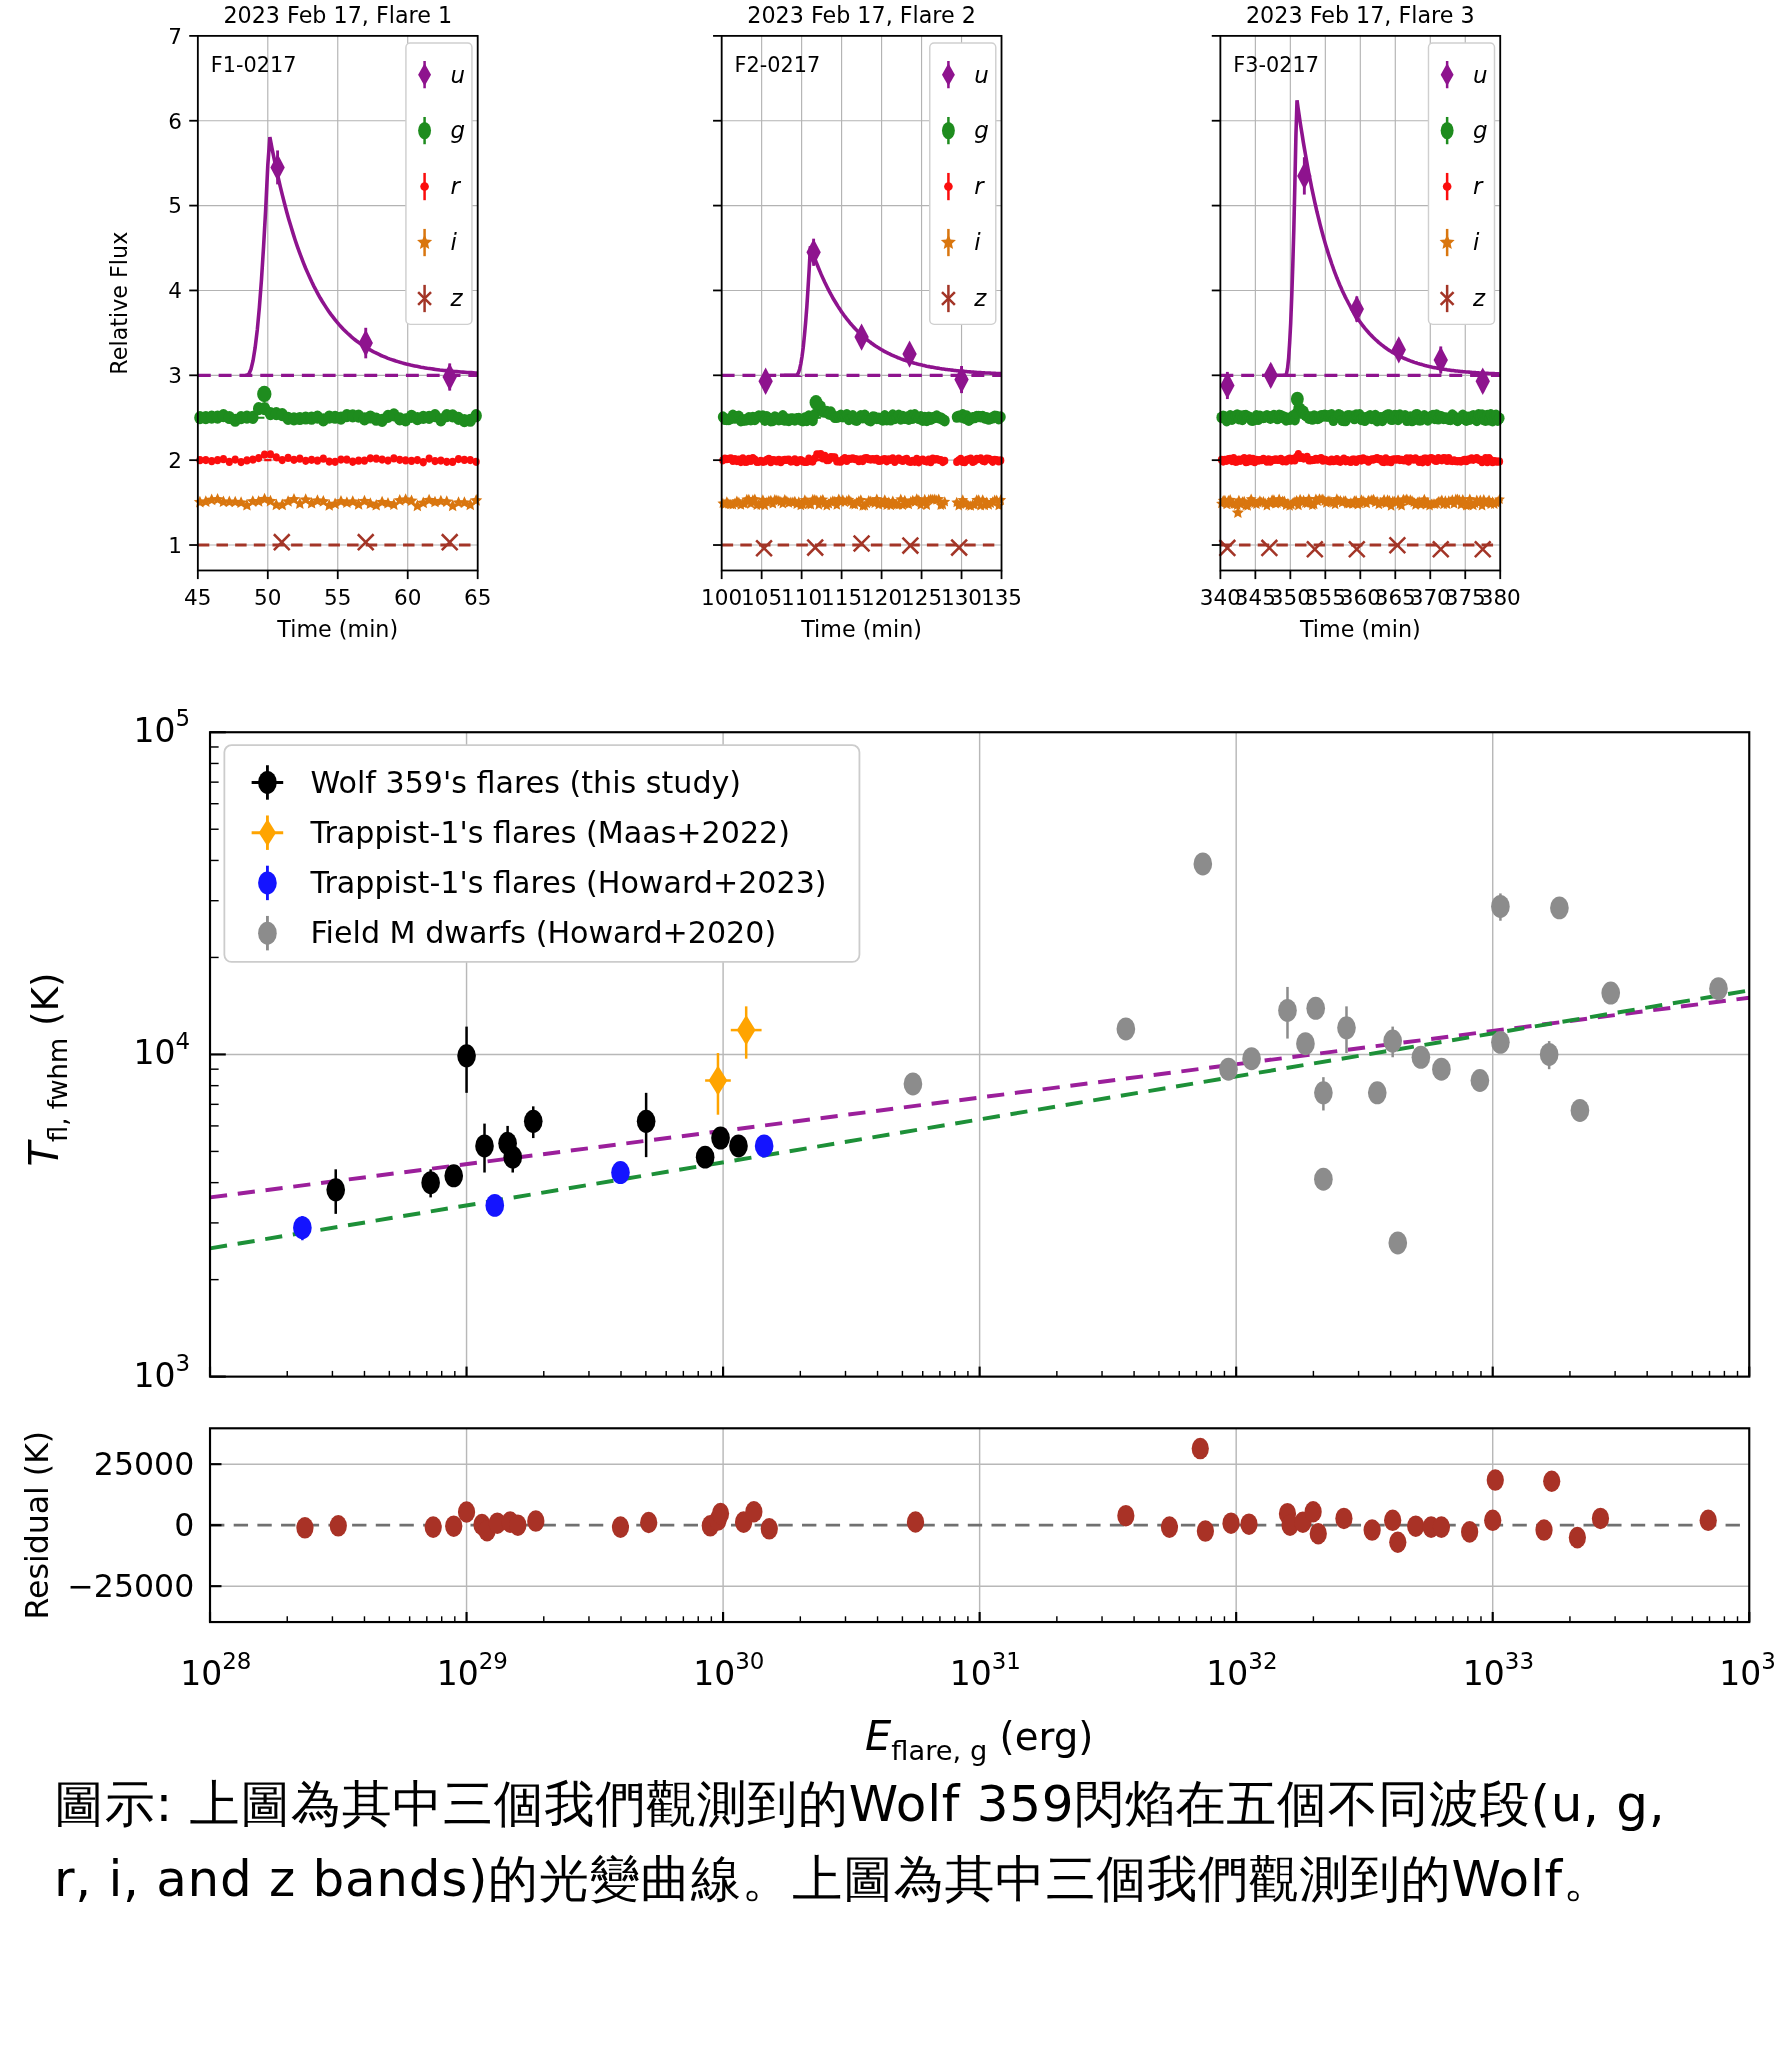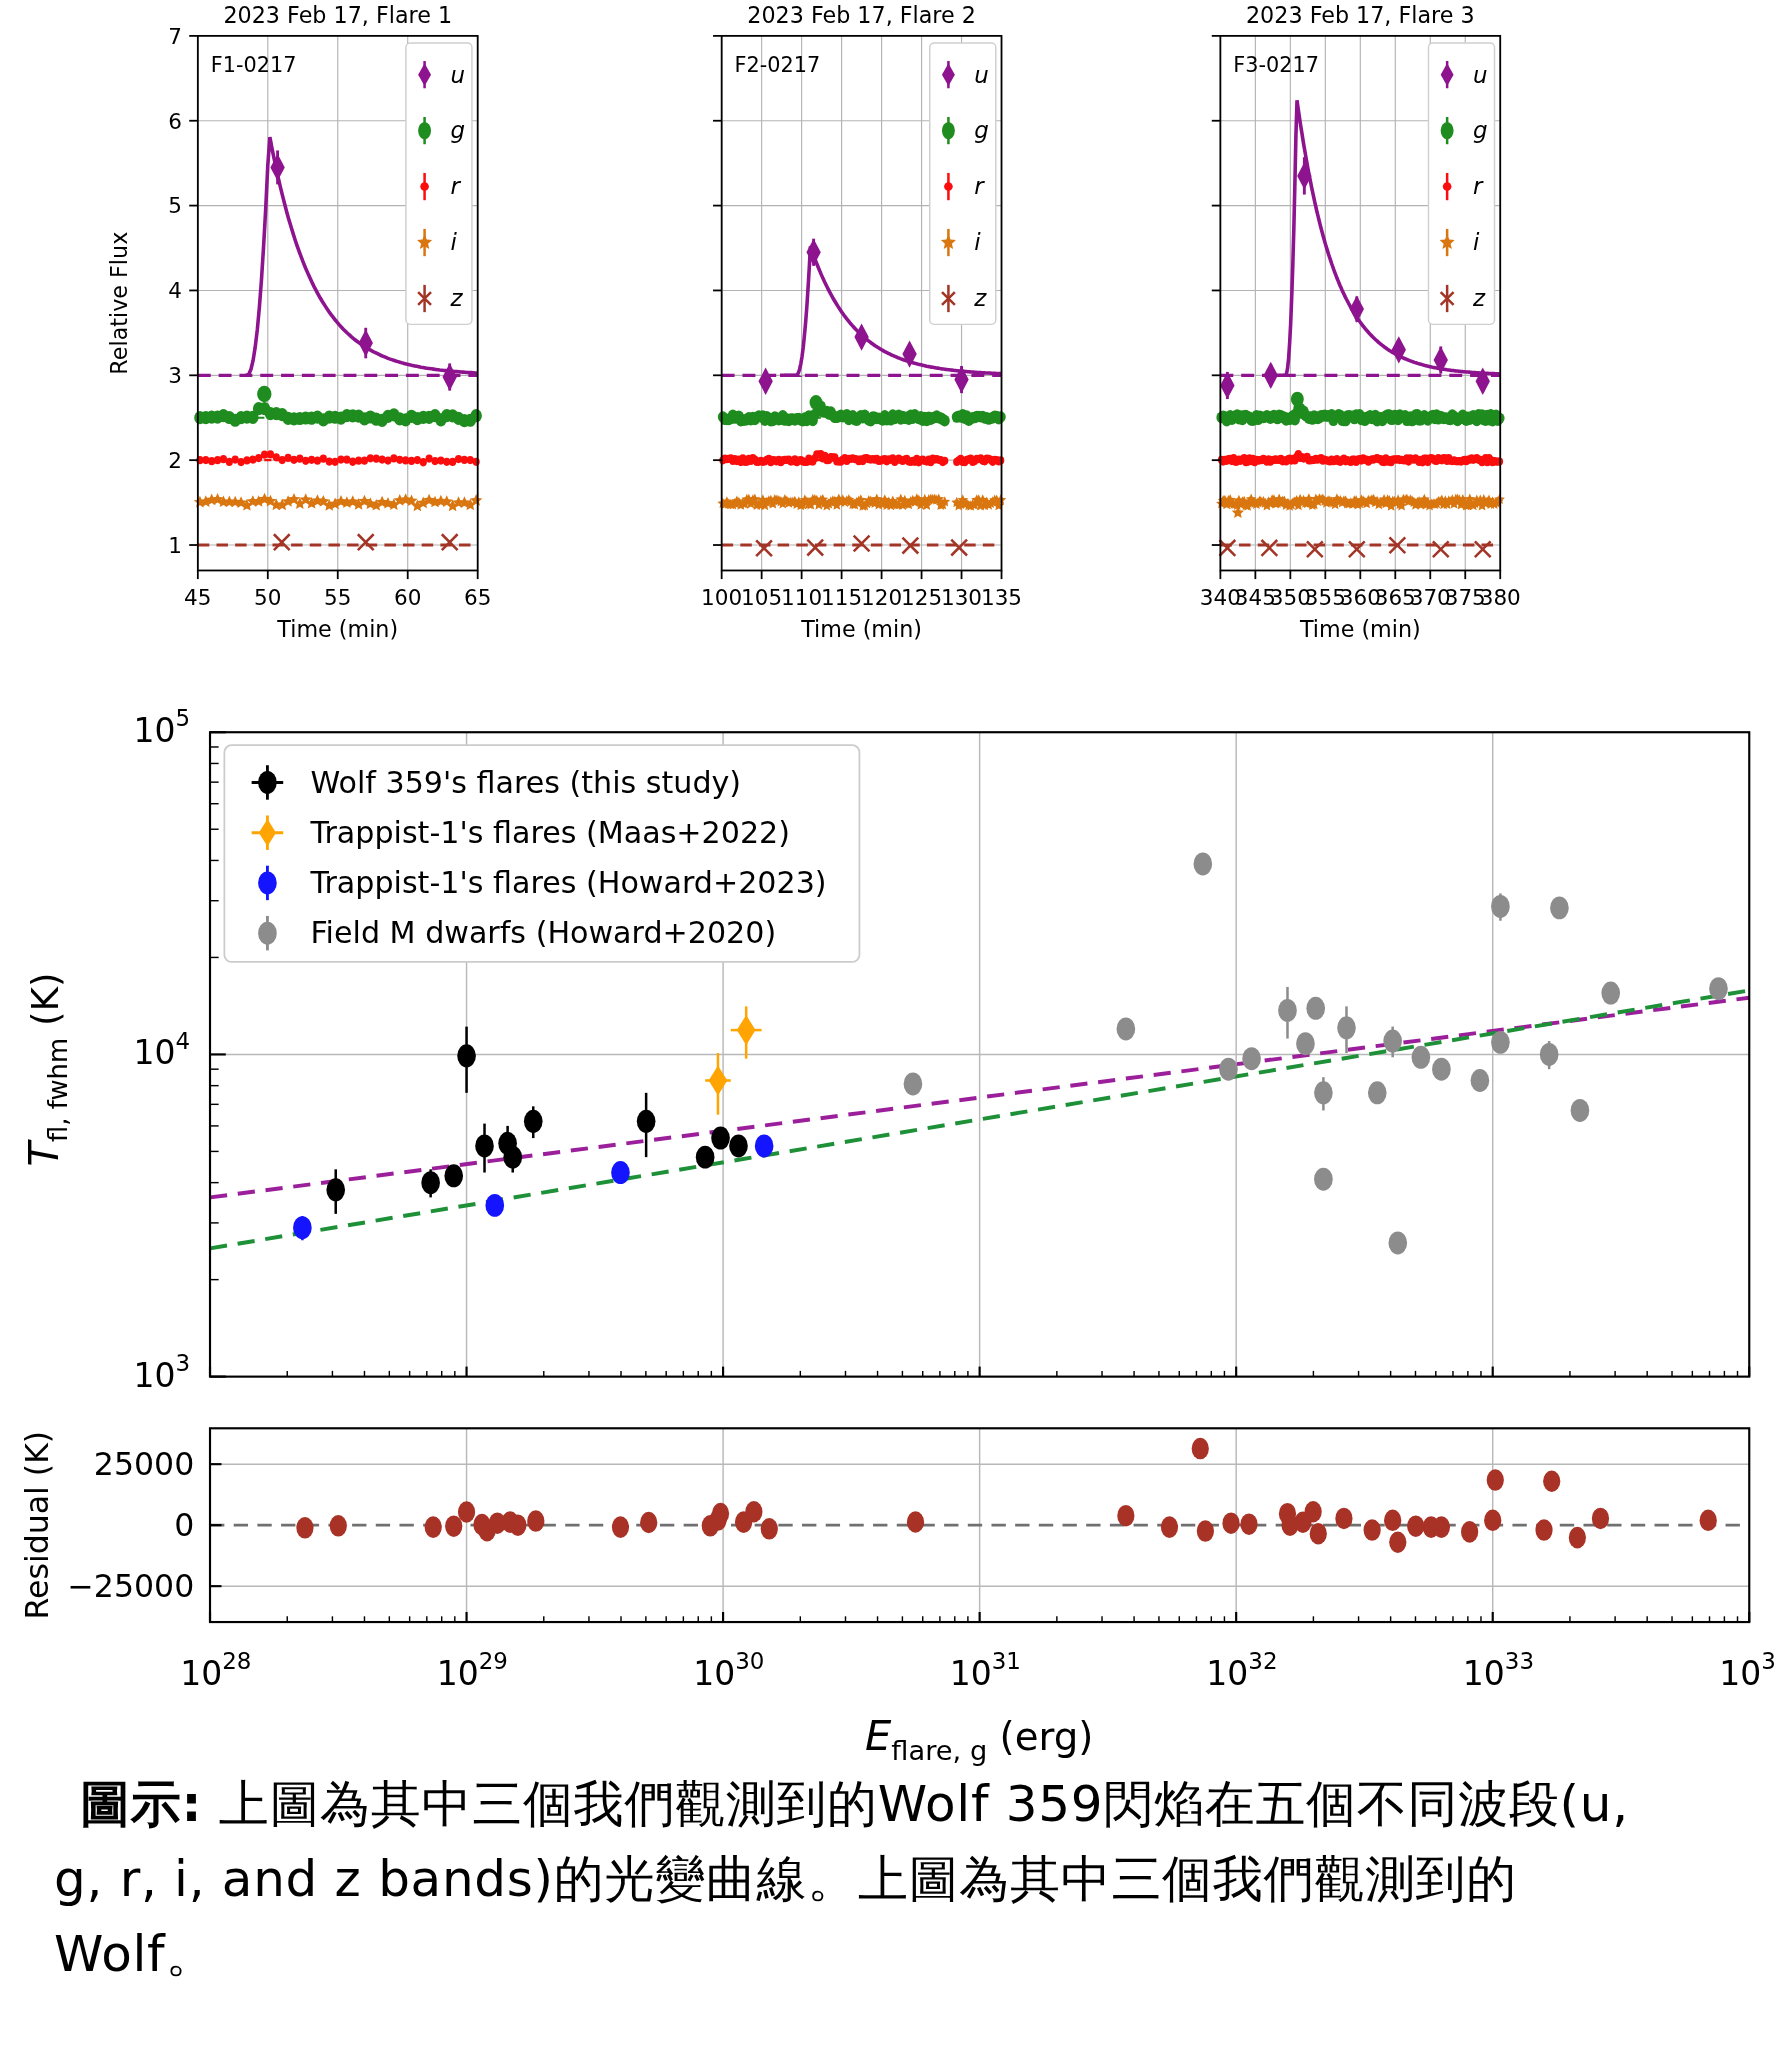--- a/index.html
+++ b/index.html
@@ -1,20 +1,20 @@
 <!DOCTYPE html>
 <html style="font-size:11.5px"><head>
 <meta charset="utf-8">
 <style>
   html,body{margin:0;padding:0;background:#ffffff;}
   body{font-family:"DejaVu Sans","Liberation Sans",sans-serif;}
   #page{position:relative;width:1777px;height:2066px;background:#fff;overflow:hidden;}
   svg text{font-family:"DejaVu Sans","Liberation Sans",sans-serif;}
   #caption{position:absolute;left:54px;top:1767px;width:1615px;font-size:50px;line-height:1.5;color:#000;letter-spacing:0.7px;}
-  #caption .cap-lead{font-weight:bold;margin-left:26px;}
+  #caption .cap-lead{font-weight:normal;}
 </style>
 </head>
 <body>
 
 <div id="page">
   <svg id="flare-row" width="1777" height="653" viewBox="0 0 2475 910" style="position:absolute;left:0;top:0;">
       <g>
         <line x1="275" y1="50" x2="275" y2="795" stroke="#b3b3b3" stroke-width="1.6"></line>
         <line x1="372.5" y1="50" x2="372.5" y2="795" stroke="#b3b3b3" stroke-width="1.6"></line>
         <line x1="470" y1="50" x2="470" y2="795" stroke="#b3b3b3" stroke-width="1.6"></line>

